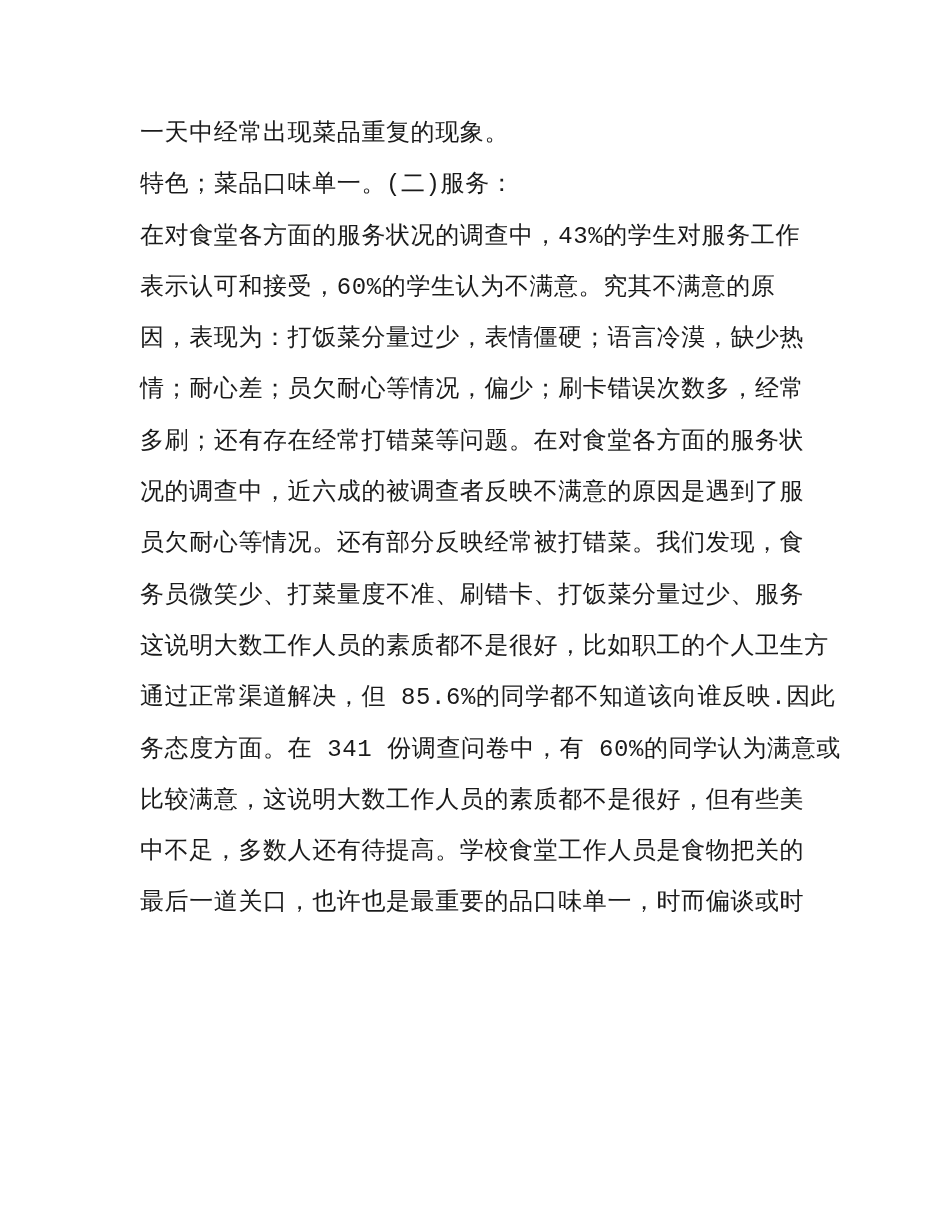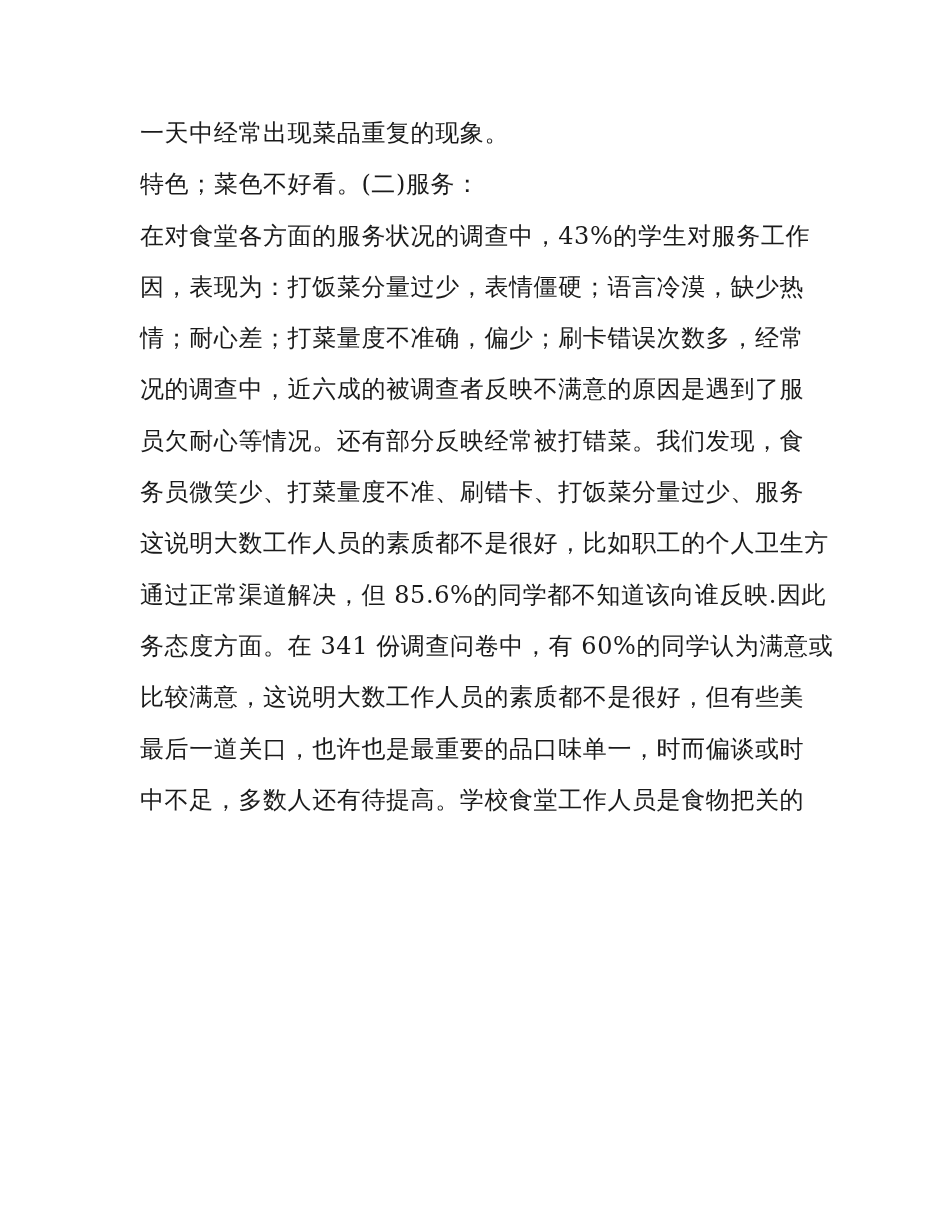--- a/index.html
+++ b/index.html
@@ -13,41 +13,44 @@
       position: relative;
       overflow: hidden;
       font-family: "DejaVu Serif", "Liberation Serif", serif;
       color: #1a1a1a;
     }
     .page {
       position: absolute;
       left: 140px;
       top: 108px;
       width: 680px;
+      font-family: Liberation Mono, monospace;
     }
     .line {
       display: block;
       height: 51.3px;
       line-height: 51.3px;
       font-size: 24px;
       white-space: nowrap;
       letter-spacing: 0.6px;
     }
   </style>
 </head>
 <body>
 
 <div class="page">
   <div class="line">一天中经常出现菜品重复的现象。</div>
-  <div class="line">特色；菜色不好看。(二)服务：</div>
+  <div class="line">特色；菜品口味单一。(二)服务：</div>
   <div class="line">在对食堂各方面的服务状况的调查中，43%的学生对服务工作</div>
+  <div class="line">表示认可和接受，60%的学生认为不满意。究其不满意的原</div>
   <div class="line">因，表现为：打饭菜分量过少，表情僵硬；语言冷漠，缺少热</div>
-  <div class="line">情；耐心差；打菜量度不准确，偏少；刷卡错误次数多，经常</div>
+  <div class="line">情；耐心差；员欠耐心等情况，偏少；刷卡错误次数多，经常</div>
+  <div class="line">多刷；还有存在经常打错菜等问题。在对食堂各方面的服务状</div>
   <div class="line">况的调查中，近六成的被调查者反映不满意的原因是遇到了服</div>
   <div class="line">员欠耐心等情况。还有部分反映经常被打错菜。我们发现，食</div>
   <div class="line">务员微笑少、打菜量度不准、刷错卡、打饭菜分量过少、服务</div>
   <div class="line">这说明大数工作人员的素质都不是很好，比如职工的个人卫生方</div>
   <div class="line">通过正常渠道解决，但 85.6%的同学都不知道该向谁反映.因此</div>
   <div class="line">务态度方面。在 341 份调查问卷中，有 60%的同学认为满意或</div>
   <div class="line">比较满意，这说明大数工作人员的素质都不是很好，但有些美</div>
+  <div class="line">中不足，多数人还有待提高。学校食堂工作人员是食物把关的</div>
   <div class="line">最后一道关口，也许也是最重要的品口味单一，时而偏谈或时</div>
-  <div class="line">中不足，多数人还有待提高。学校食堂工作人员是食物把关的</div>
 </div>
 
 </body></html>

